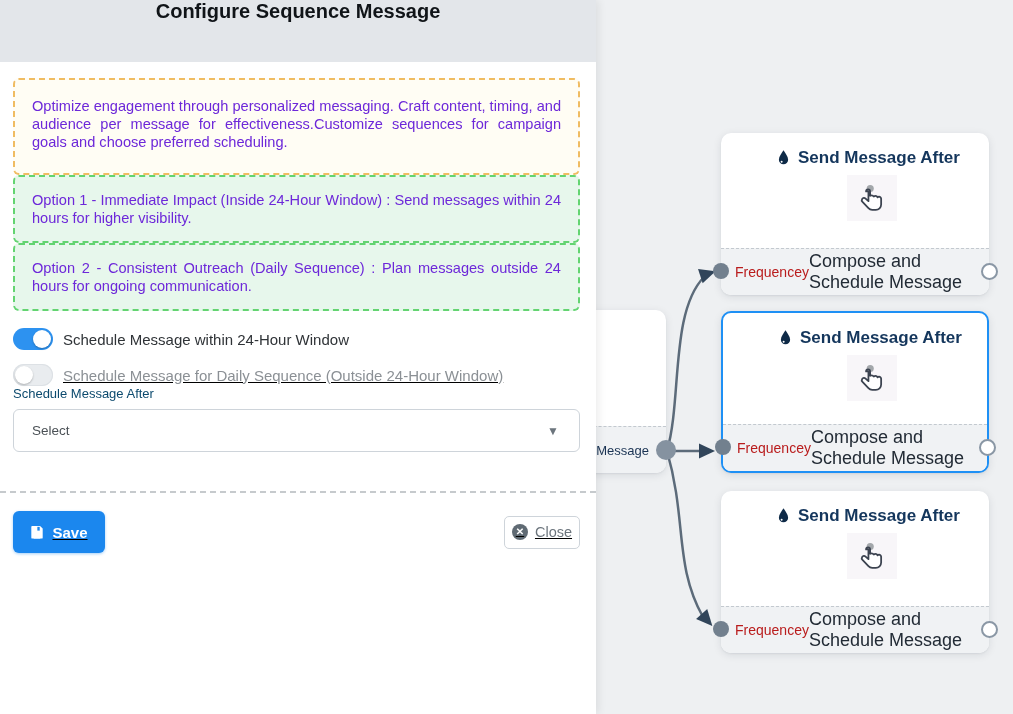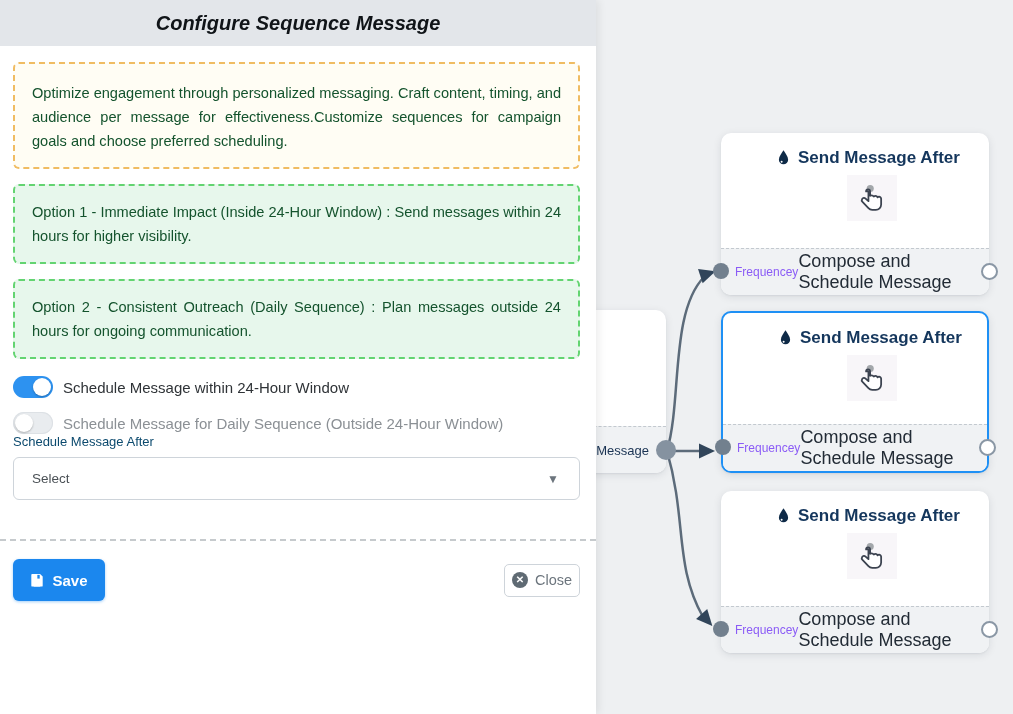--- a/index.html
+++ b/index.html
@@ -22,52 +22,52 @@
   .drop-icon svg { width:15px; height:18px; display:block; }
 
   .hand-box { width:50px; height:46px; margin:7px auto 0 auto; background:#f8f6f9;
     display:flex; align-items:center; justify-content:center; }
   .hand-box svg { width:38px; height:38px; }
 
   .node-footer { position:absolute; left:0; right:0; bottom:0; height:47px;
     background:#f0f2f4; border-top:1px dashed #c3c9cf; border-radius:0 0 10px 10px;
     display:flex; align-items:center; justify-content:space-between; padding:0 16px 0 14px; }
   .msg-node.selected .node-footer { border-radius:0 0 8px 8px; }
-  .f-left { font-size:12px; color:#8b5cf6; }
+  .f-left { font-size:14px; color:#b91c1c; }
   .f-right { font-size:18px; color:#222b35; margin-right:4px; }
 
   .handle-in { position:absolute; left:-8px; bottom:16px; width:16px; height:16px;
     border-radius:50%; background:#72808e; }
   .handle-out { position:absolute; right:-9px; bottom:15px; width:17px; height:17px;
     border-radius:50%; background:#ffffff; border:2px solid #8a97a5; }
 
   
   .source-node { left:430px; top:310px; width:236px; height:163px; }
   .source-node .node-footer { border-radius:0 0 10px 10px; padding:0; }
   .src-label { position:absolute; right:17px; bottom:15px; font-size:13px; color:#1a3353; }
   .src-handle { position:absolute; right:-10px; bottom:13px; width:20px; height:20px;
     border-radius:50%; background:#8592a0; }
 
   
   .panel { position:absolute; left:0; top:0; width:596px; height:714px; background:#ffffff;
     box-shadow:3px 0 8px rgba(0,0,0,.07); }
-  .panel-header { height:46px; background:#e3e6ea; display:flex; align-items:center;
-    justify-content:center;font-style:italic; }
+  .panel-header { height:62px; background:#e3e6ea; display:flex; align-items:flex-start;
+    justify-content:center; }
   .panel-title { font-size:20px; font-weight:700; color:#101418; }
 
   .panel-body { padding:0 16px 0 13px; }
 
-  .info-box { border-radius:6px; padding:14px 17px; font-size:14.6px; line-height:24px;
-    color:#14532d; text-align:justify; }
+  .info-box { border-radius:6px; padding:14px 17px; font-size:14.6px; line-height:18px;
+    color:#6d28d9; text-align:justify; }
   .info-warning { margin-top:16px; border:2px dashed #f0bc62; background:#fffdf4; min-height:97px;
     padding-top:17px; }
-  .info-success { margin-top:15px; border:2px dashed #63d471; background:#e7f7ec; }
+  .info-success { margin-top:0; border:2px dashed #63d471; background:#e7f7ec; }
 
   .toggle-row { display:flex; align-items:center; gap:10px; margin-top:17px; }
-  .toggle-row + .toggle-row { margin-top:14px; }
+  .toggle-row + .toggle-row { margin-top:14px;text-decoration:underline; }
   .switch { width:40px; height:22px; border-radius:11px; position:relative; flex:0 0 auto;
     cursor:pointer; }
   .switch.on { background:#2d92f0; }
   .switch.off { background:#e9ecef; box-shadow:inset 0 0 0 1px #dde1e5; }
   .knob { position:absolute; top:2px; width:18px; height:18px; border-radius:50%;
     background:#ffffff; box-shadow:0 1px 2px rgba(0,0,0,.25); }
   .switch.on .knob { right:2px; }
   .switch.off .knob { left:2px; }
   .t-label-on { font-size:15px; color:#2f3337; }
   .t-label-off { font-size:15px; color:#8b9095; }
@@ -75,21 +75,21 @@
   .select-label { font-size:13px; color:#0c4a6e; }
   .select-box { margin-top:8px; height:43px; border:1px solid #ced4da; border-radius:6px;
     display:flex; align-items:center; justify-content:space-between; padding:0 20px 0 18px;
     background:#fff; cursor:pointer;text-align:center; }
   .select-value { font-size:13.5px; color:#4b5156; }
   .caret { font-size:12px; color:#6c757d; }
 
   .divider { margin:39px -16px 0 -13px; border-top:2px dashed #c6cacd; }
 
   .btn-row { display:flex; align-items:center; justify-content:space-between;
-    margin-top:18px; }
+    margin-top:18px;text-decoration:underline; }
   .btn-save { width:92px; height:42px; background:#1b87ee; color:#fff; border:none;
     border-radius:6px; font-size:15px; font-weight:700; display:flex; align-items:center;
     justify-content:center; gap:8px; cursor:pointer; font-family:inherit;
     box-shadow:0 1px 3px rgba(27,135,238,.4); }
   .btn-save svg { width:14px; height:14px; }
   .btn-close { width:76px; height:33px; background:#fff; border:1px solid #ced4da;
     border-radius:5px; color:#6c757d; font-size:14.5px; display:flex; align-items:center;
     justify-content:center; gap:7px; cursor:pointer; font-family:inherit; }
   .close-glyph { width:16px; height:16px; border-radius:50%; background:#5f6a73; color:#fff;
     font-size:10px; line-height:16px; text-align:center; font-weight:700; }

